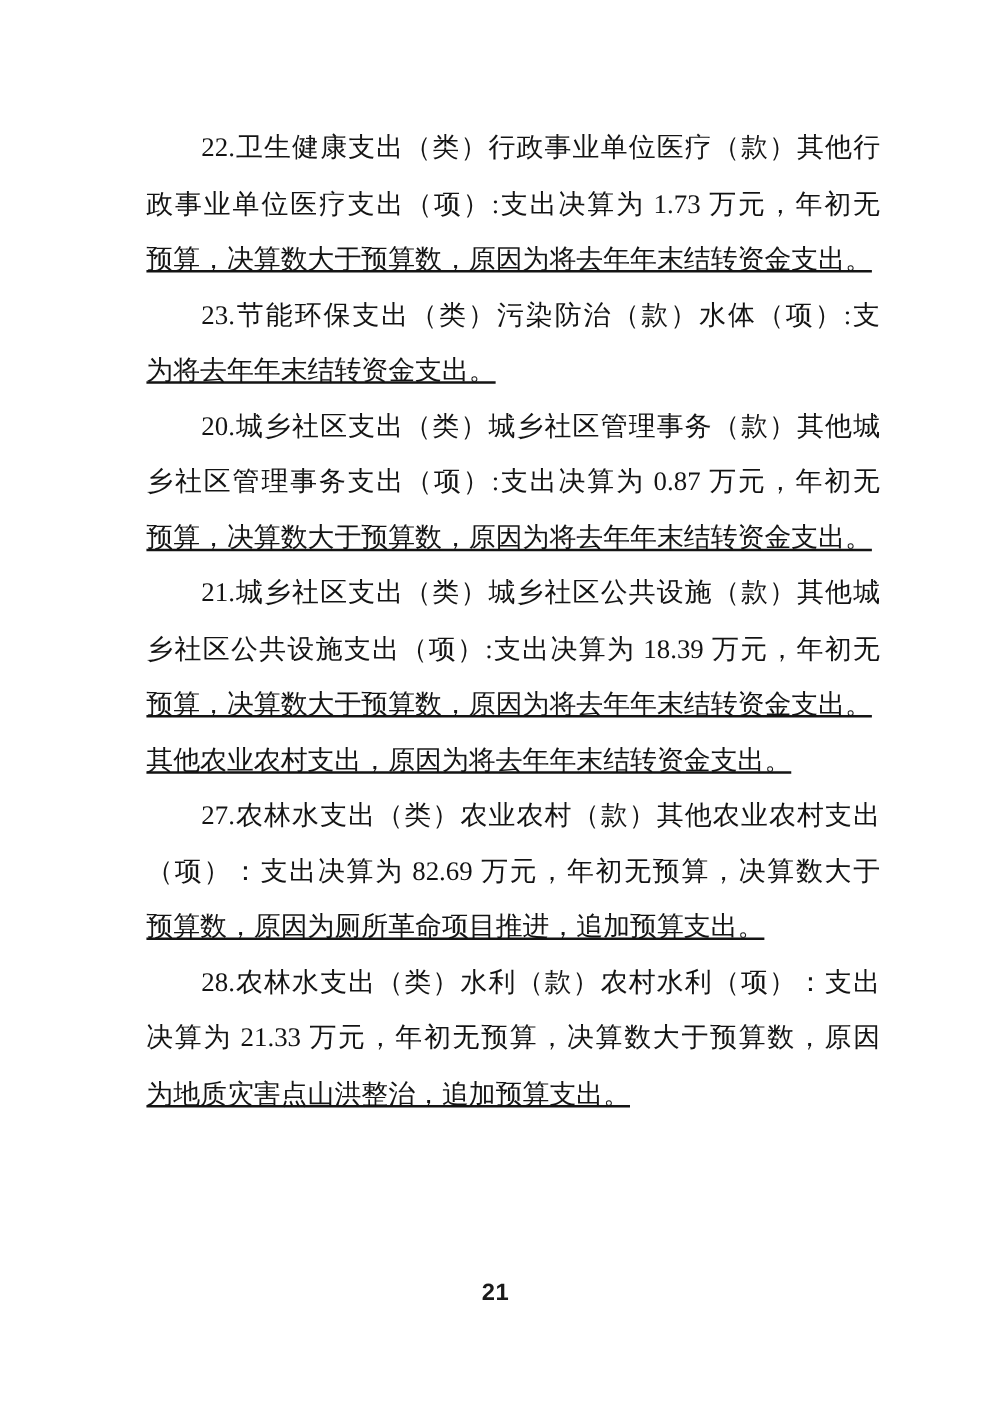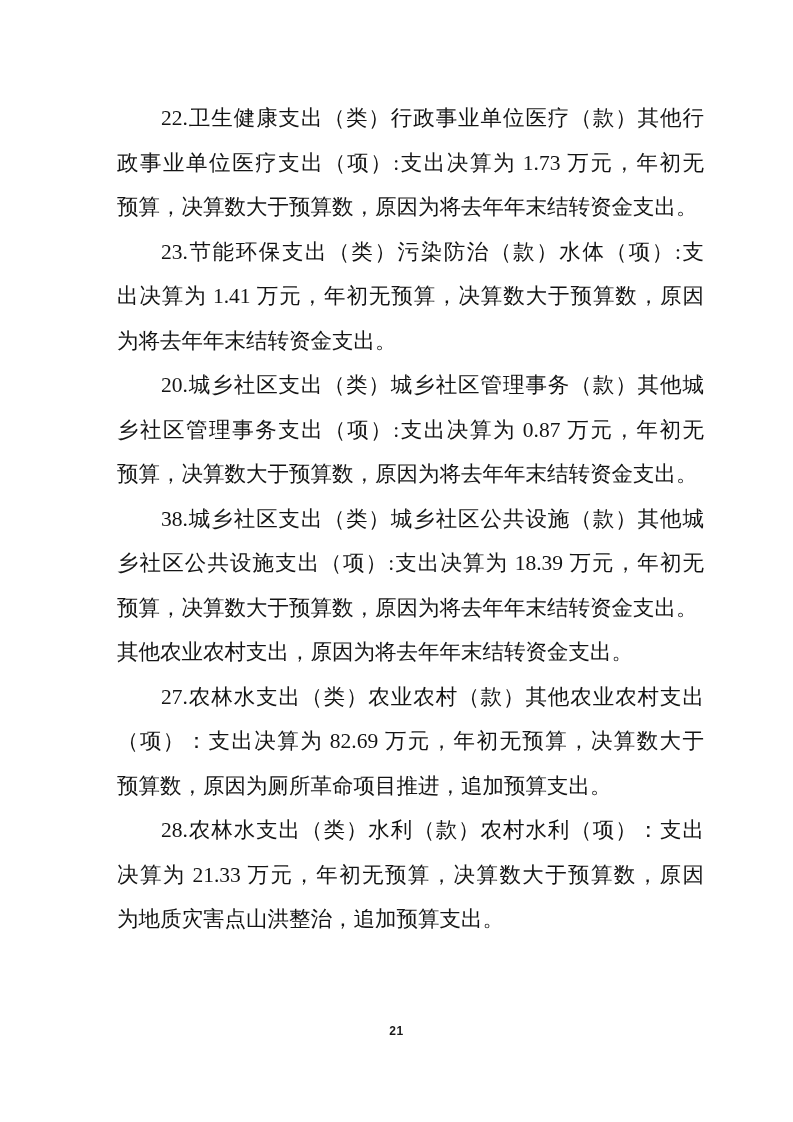--- a/index.html
+++ b/index.html
@@ -35,56 +35,56 @@
     text-align-last: justify;
     text-justify: inter-character;
     overflow: hidden;
   }
   .text-line.first {
     text-indent: 44px;
   }
   .text-line.last {
     text-align: right;
     text-align-last: left;
+    text-decoration: underline;
   }
   .page-footer {
     position: absolute;
     top: 1024px;
     left: 0;
     width: 100%;
     text-align: center;
     font-family: "Liberation Sans", "DejaVu Sans", sans-serif;
-    font-size: 12px;
+    font-size: 19px;
     font-weight: 600;
     color: #1a1a1a;
     letter-spacing: 0.5px;
   }
 </style>
 </head>
 <body>
 
 <div class="page">
   <div class="doc-body" id="doc-body">
       <div class="paragraph">
         <div class="text-line first">22.卫生健康支出（类）行政事业单位医疗（款）其他行</div>
         <div class="text-line">政事业单位医疗支出（项）:支出决算为 1.73 万元，年初无</div>
         <div class="text-line last">预算，决算数大于预算数，原因为将去年年末结转资金支出。</div>
       </div>
       <div class="paragraph">
         <div class="text-line first">23.节能环保支出（类）污染防治（款）水体（项）:支</div>
-        <div class="text-line">出决算为 1.41 万元，年初无预算，决算数大于预算数，原因</div>
         <div class="text-line last">为将去年年末结转资金支出。</div>
       </div>
       <div class="paragraph">
         <div class="text-line first">20.城乡社区支出（类）城乡社区管理事务（款）其他城</div>
         <div class="text-line">乡社区管理事务支出（项）:支出决算为 0.87 万元，年初无</div>
         <div class="text-line last">预算，决算数大于预算数，原因为将去年年末结转资金支出。</div>
       </div>
       <div class="paragraph">
-        <div class="text-line first">38.城乡社区支出（类）城乡社区公共设施（款）其他城</div>
+        <div class="text-line first">21.城乡社区支出（类）城乡社区公共设施（款）其他城</div>
         <div class="text-line">乡社区公共设施支出（项）:支出决算为 18.39 万元，年初无</div>
         <div class="text-line last">预算，决算数大于预算数，原因为将去年年末结转资金支出。</div>
       </div>
       <div class="paragraph">
         <div class="text-line last">其他农业农村支出，原因为将去年年末结转资金支出。</div>
       </div>
       <div class="paragraph">
         <div class="text-line first">27.农林水支出（类）农业农村（款）其他农业农村支出</div>
         <div class="text-line">（项）：支出决算为 82.69 万元，年初无预算，决算数大于</div>
         <div class="text-line last">预算数，原因为厕所革命项目推进，追加预算支出。</div>

